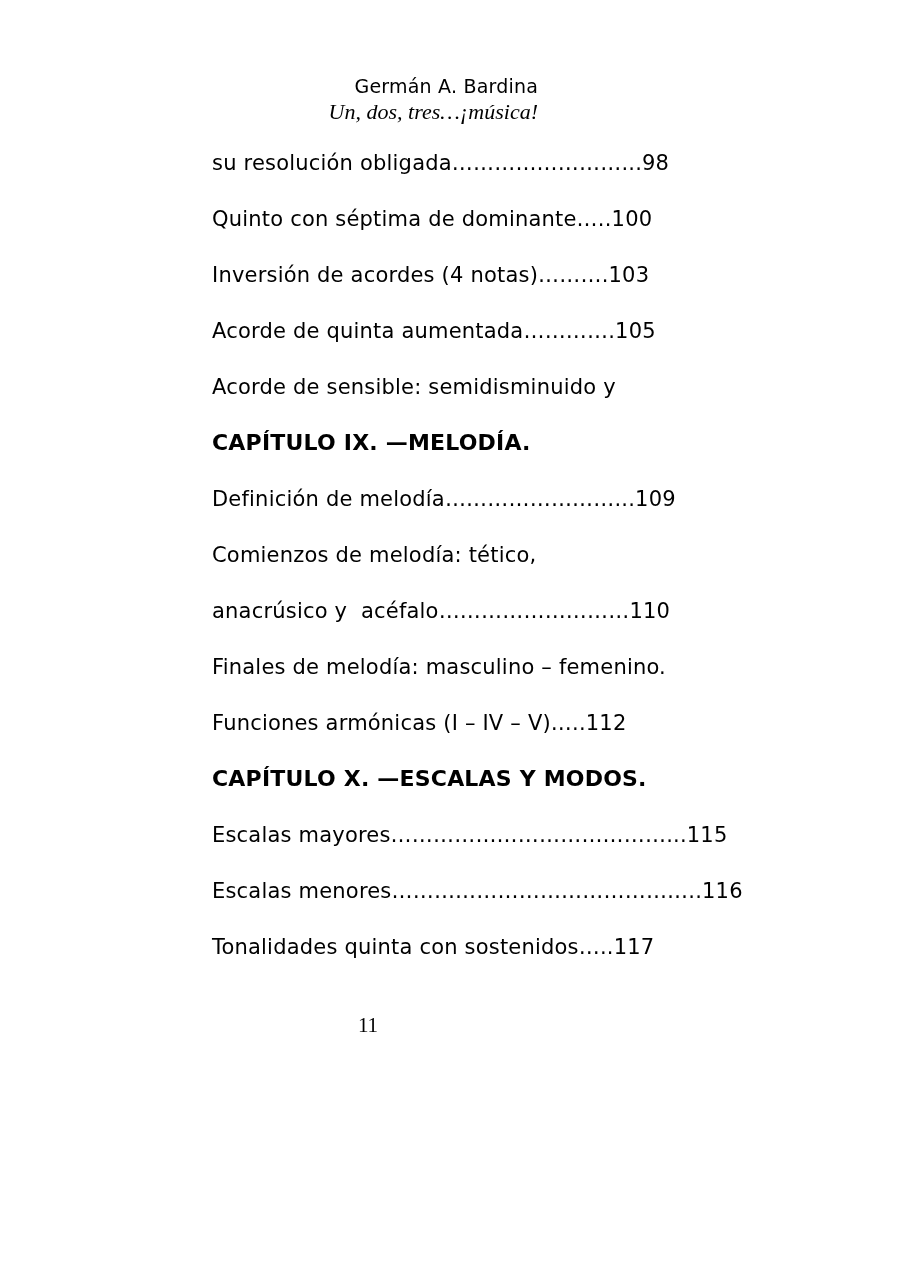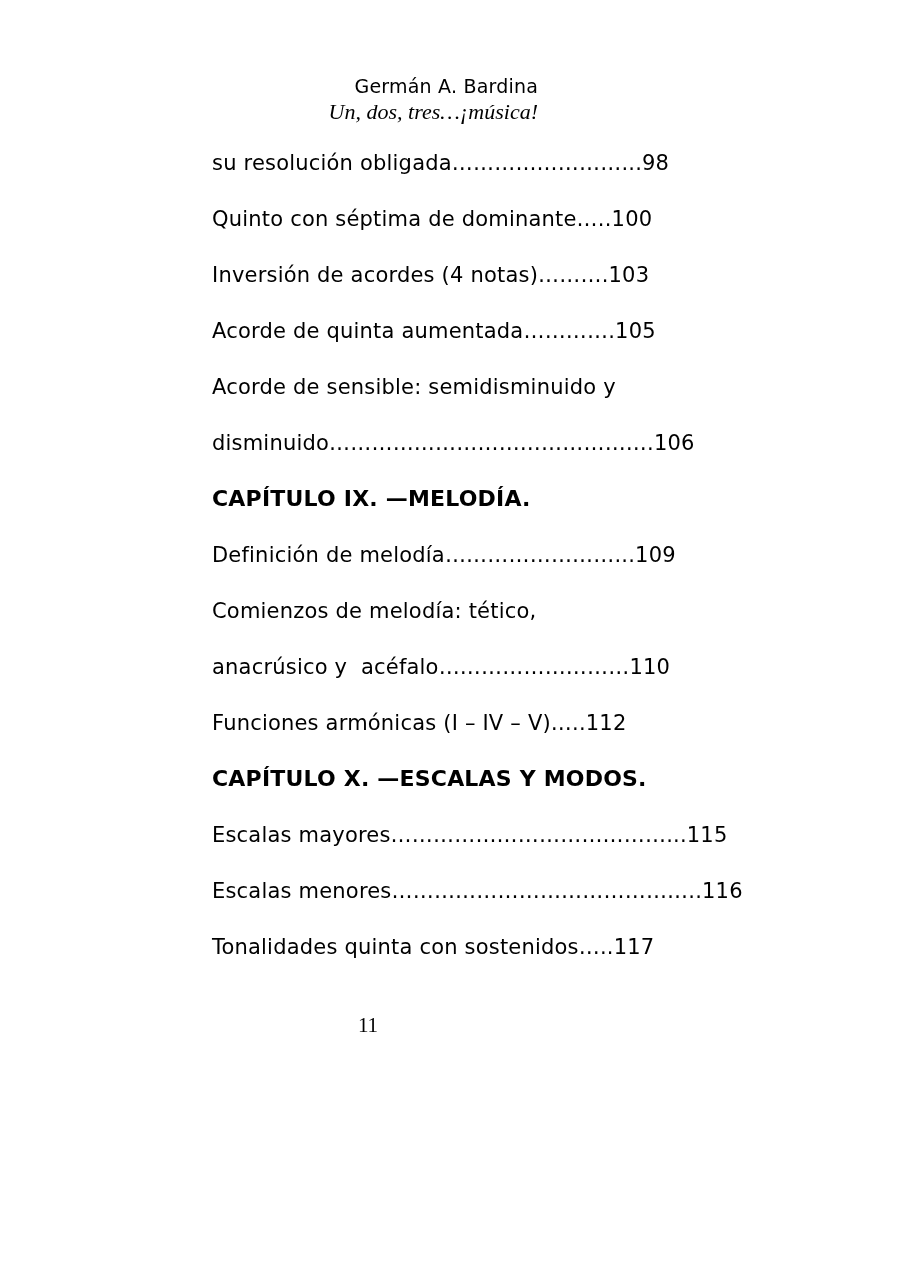--- a/index.html
+++ b/index.html
@@ -61,25 +61,25 @@
     <div class="author">Germán A. Bardina</div>
     <div class="book-title">Un, dos, tres…¡música!</div>
   </div>
 
   <div class="toc">
     <p class="entry">su resolución obligada……………………...98</p>
     <p class="entry">Quinto con séptima de dominante…..100</p>
     <p class="entry">Inversión de acordes (4 notas)……….103</p>
     <p class="entry">Acorde de quinta aumentada………….105</p>
     <p class="entry">Acorde de sensible: semidisminuido y</p>
-    <p class="entry">disminuido……………………………………….106</p>
     <p class="chapter">CAPÍTULO IX. —MELODÍA.</p>
     <p class="entry">Definición de melodía……………………...109</p>
     <p class="entry">Comienzos de melodía: tético,</p>
     <p class="entry">anacrúsico y  acéfalo………………………110</p>
+    <p class="entry">Finales de melodía: masculino – femenino.</p>
     <p class="entry">Funciones armónicas (I – IV – V)…..112</p>
     <p class="chapter">CAPÍTULO X. —ESCALAS Y MODOS.</p>
     <p class="entry">Escalas mayores…………………………………...115</p>
     <p class="entry">Escalas menores……………………………………..116</p>
     <p class="entry">Tonalidades quinta con sostenidos…..117</p>
   </div>
 
   <div class="footer">
     <span>11</span>
   </div>

